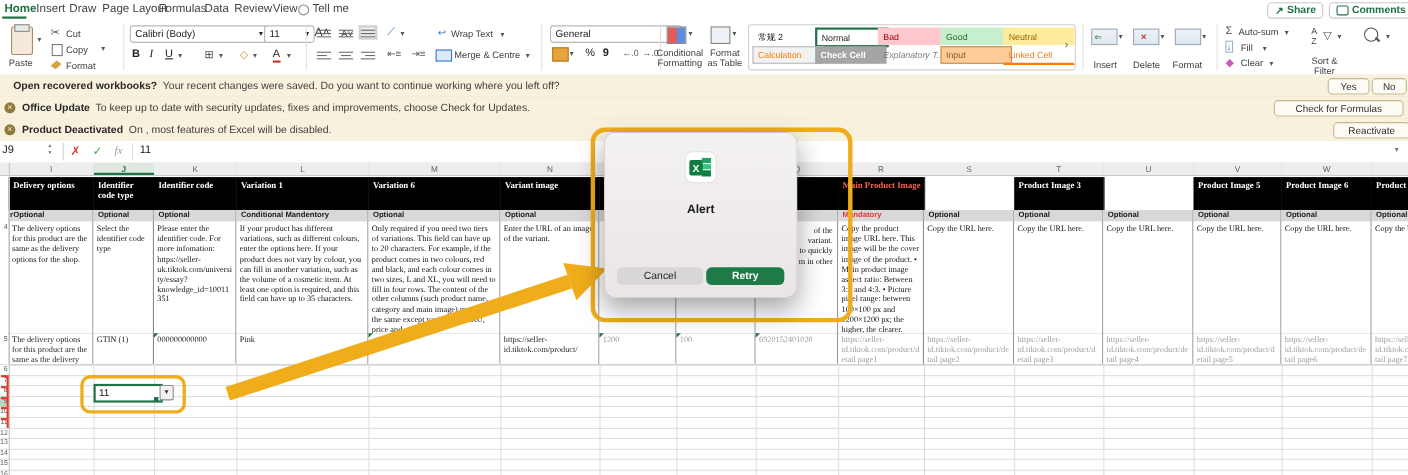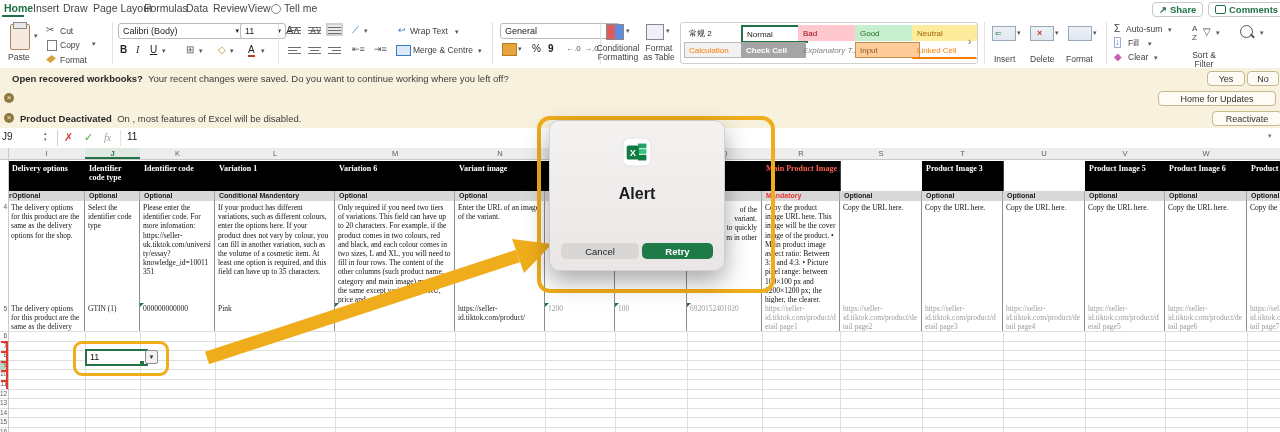--- a/index.html
+++ b/index.html
@@ -216,21 +216,22 @@
     <div class="bigbtn-lbl" style="left:1306px;top:33px;width:38px">Find &amp; Select</div>
   </div>
 
   <div class="notif" style="top:68px">
     <div class="notif-text" style="left:12px"><b>Open recovered workbooks?</b>&nbsp; <span>Your recent changes were saved. Do you want to continue working where you left off?</span></div>
     <div class="cream-btn" style="left:1207px;width:22px">Yes</div>
     <div class="cream-btn" style="left:1247px;width:16px">No</div>
   </div>
   <div class="notif" style="top:88px">
     <div class="close-dot">×</div>
-    <div class="cream-btn" style="left:1158px;width:102px">Home for Updates</div>
+    <div class="notif-text" style="left:20px"><b>Office Update</b>&nbsp; <span>To keep up to date with security updates, fixes and improvements, choose Check for Updates.</span></div>
+    <div class="cream-btn" style="left:1158px;width:102px">Check for Formulas</div>
   </div>
   <div class="notif" style="top:108px">
     <div class="close-dot">×</div>
     <div class="notif-text" style="left:20px"><b>Product Deactivated</b>&nbsp; <span>On , most features of Excel will be disabled.</span></div>
     <div class="cream-btn" style="left:1212px;width:54px">Reactivate</div>
   </div>
 
   <div id="formulabar">
     <div class="abs" style="left:2px;top:3px;font-size:10px;color:#222">J9</div>
     <div class="abs" style="left:44px;top:2px;font-size:5px;color:#666;line-height:6px"><span>▴</span><br><span>▾</span></div>
@@ -397,18 +398,18 @@
   <div id="yellow-rect"></div>
   <div id="dialog">
     <svg class="abs" style="left:72px;top:16px" width="30" height="30" viewBox="0 0 32 32">
       <rect x="1" y="1" width="30" height="30" rx="7" fill="#ffffff" stroke="#e0e0e0"></rect>
       <rect x="17" y="7" width="9" height="5" fill="#21a366"></rect>
       <rect x="17" y="13" width="9" height="5" fill="#33c481"></rect>
       <rect x="17" y="19" width="9" height="6" fill="#107c41"></rect>
       <rect x="5" y="9" width="13" height="15" rx="2" fill="#107c41"></rect>
       <text x="11.5" y="20.5" font-size="10" font-weight="bold" fill="#ffffff" text-anchor="middle" font-family="Liberation Sans,sans-serif">X</text>
     </svg>
-    <div class="abs" style="left:0;top:64px;width:174px;text-align:center;font-size:16px;font-weight:bold;color:#1d1d1f">Alert</div>
+    <div class="abs" style="left:0;top:64px;width:174px;text-align:center;font-size:11px;font-weight:bold;color:#1d1d1f">Alert</div>
     <div class="dlg-btn" style="left:11px;width:78px;background:#d9d7d6;color:#1d1d1f">Cancel</div>
     <div class="dlg-btn" style="left:92px;width:71px;background:#1e7b47;color:#fff;font-weight:bold">Retry</div>
   </div>
 
 </div>
 
 </body></html>

